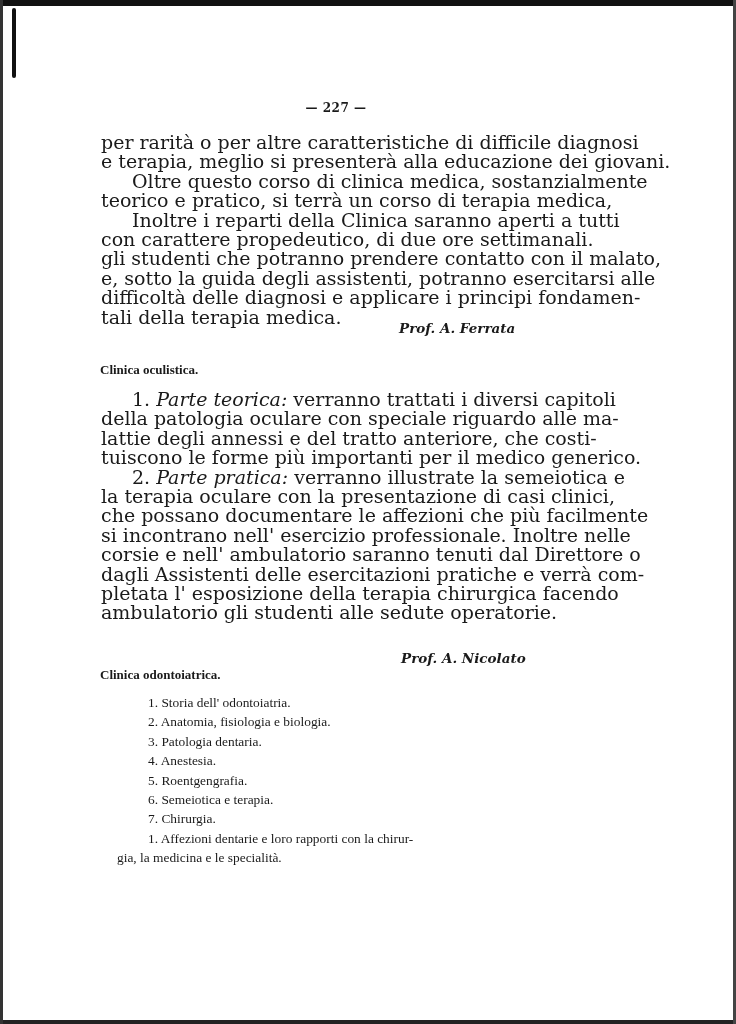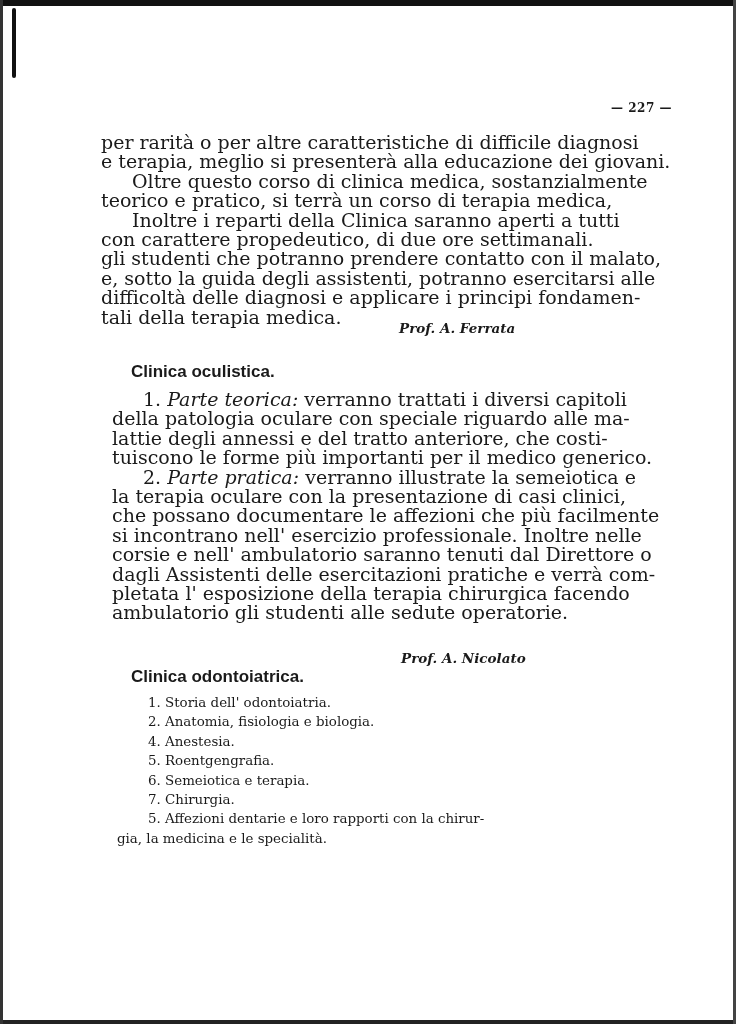--- a/index.html
+++ b/index.html
@@ -6,28 +6,28 @@
   body {
     width: 736px; height: 1024px; background: #ffffff; position: relative; overflow: hidden;
     font-family: "DejaVu Serif", "Liberation Serif", serif; color: #1a1a1a;
   }
   .edge-top { position: absolute; left: 0; top: 0; width: 736px; height: 6px; background: #111; }
   .edge-bottom { position: absolute; left: 0; bottom: 0; width: 736px; height: 4px; background: #222; }
   .edge-left { position: absolute; left: 0; top: 0; width: 3px; height: 1024px; background: #333; }
   .edge-left2 { position: absolute; left: 12px; top: 8px; width: 4px; height: 70px; background: #111; border-radius: 2px; }
   .edge-right { position: absolute; right: 0; top: 0; width: 3px; height: 1024px; background: #444; }
 
-  .page-number { position: absolute; top: 101px; left: 0; width: 672px; text-align: right; font-size: 12px; font-weight: bold; letter-spacing: 0.5px; }
+  .page-number { position: absolute; top: 101px; left: 0; width: 672px; text-align: center; font-size: 12px; font-weight: bold; letter-spacing: 0.5px; }
 
   .block { position: absolute; left: 101px; width: 425px; font-size: 19px; line-height: 19.4px; }
   .line { white-space: nowrap; text-align: justify; text-align-last: justify; display: block; }
   .line.last { text-align-last: left; }
   .indent { padding-left: 31px; }
   .sig { position: absolute; font-style: italic; font-weight: bold; font-size: 13.5px; }
-  .heading { position: absolute; left: 131px; font-family: Liberation Sans, sans-serif; font-weight: bold; font-size: 17px; }
+  .heading { position: absolute; left: 100px; font-family: Liberation Serif, serif; font-weight: bold; font-size: 13px; }
   .it { font-style: italic; }
   .list { position: absolute; left: 117px; width: 425px; font-size: 13.4px; line-height: 19.4px; }
   .list .item { display: block; padding-left: 31px; white-space: nowrap; }
 </style>
 </head>
 <body>
 
 <div class="edge-top"></div>
 <div class="edge-bottom"></div>
 <div class="edge-left"></div>
@@ -44,39 +44,40 @@
   <span class="line indent">Inoltre i reparti della Clinica saranno aperti a tutti</span>
   <span class="line last">con carattere propedeutico, di due ore settimanali.</span>
   <span class="line">gli studenti che potranno prendere contatto con il malato,</span>
   <span class="line">e, sotto la guida degli assistenti, potranno esercitarsi alle</span>
   <span class="line">difficoltà delle diagnosi e applicare i principi fondamen-</span>
   <span class="line last">tali della terapia medica.</span>
 </div>
 <div class="sig" style="top:320px; left:399px;">Prof. A. Ferrata</div>
 
 <div class="heading" style="top:362px;">Clinica oculistica.</div>
-<div class="block" style="top:390px;margin-left:11px;">
+<div class="block" style="top:390px;">
   <span class="line indent"><span>1.</span> <span class="it">Parte teorica:</span><span> verranno trattati i diversi capitoli</span></span>
   <span class="line">della patologia oculare con speciale riguardo alle ma-</span>
   <span class="line">lattie degli annessi e del tratto anteriore, che costi-</span>
   <span class="line">tuiscono le forme più importanti per il medico generico.</span>
   <span class="line indent"><span>2.</span> <span class="it">Parte pratica:</span><span> verranno illustrate la semeiotica e</span></span>
   <span class="line">la terapia oculare con la presentazione di casi clinici,</span>
   <span class="line">che possano documentare le affezioni che più facilmente</span>
   <span class="line">si incontrano nell' esercizio professionale. Inoltre nelle</span>
   <span class="line">corsie e nell' ambulatorio saranno tenuti dal Direttore o</span>
   <span class="line">dagli Assistenti delle esercitazioni pratiche e verrà com-</span>
   <span class="line">pletata l' esposizione della terapia chirurgica facendo</span>
   <span class="line last">ambulatorio gli studenti alle sedute operatorie.</span>
 </div>
 <div class="sig" style="top:622px; left:401px;margin-top:28px;">Prof. A. Nicolato</div>
 
 <div class="heading" style="top:667px;">Clinica odontoiatrica.</div>
-<div class="list" style="top:693px;">
+<div class="list" style="top:693px;font-family:Liberation Serif, serif;">
   <span class="item">1. Storia dell' odontoiatria.</span>
   <span class="item">2. Anatomia, fisiologia e biologia.</span>
+  <span class="item">3. Patologia dentaria.</span>
   <span class="item">4. Anestesia.</span>
   <span class="item">5. Roentgengrafia.</span>
   <span class="item">6. Semeiotica e terapia.</span>
   <span class="item">7. Chirurgia.</span>
-  <span class="item">5. Affezioni dentarie e loro rapporti con la chirur-</span>
+  <span class="item">1. Affezioni dentarie e loro rapporti con la chirur-</span>
   <span class="line last" style="padding-left:0;">gia, la medicina e le specialità.</span>
 </div>
 
 </body></html>

